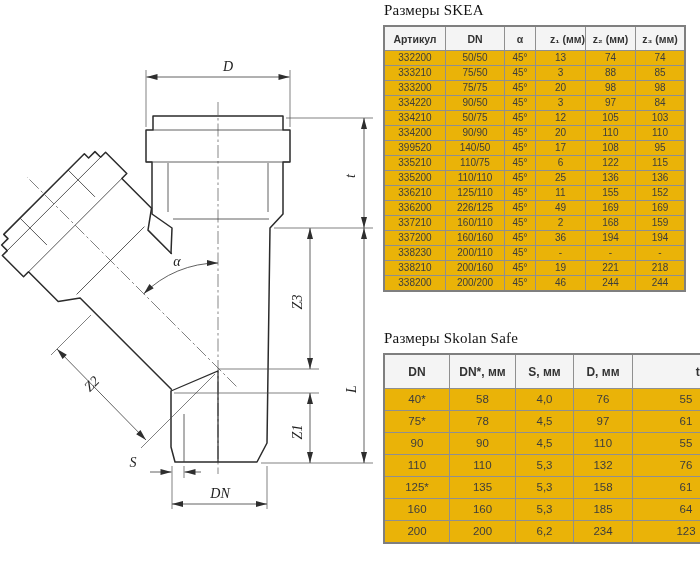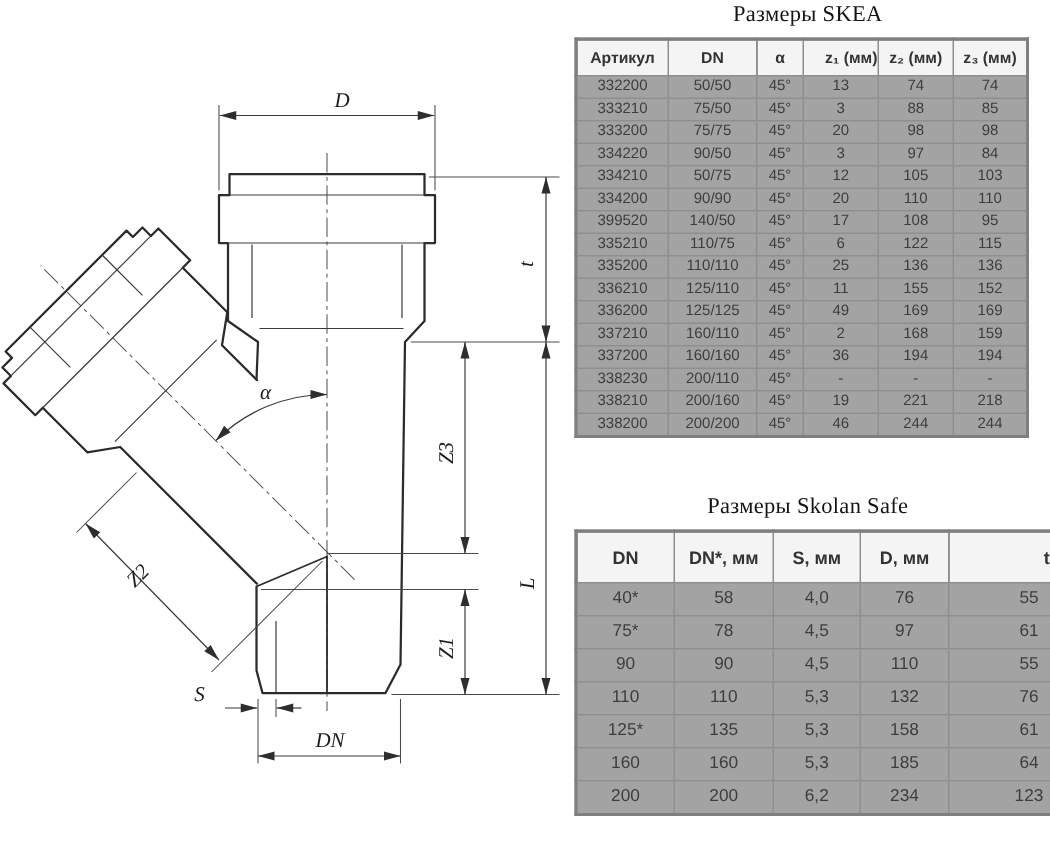--- a/index.html
+++ b/index.html
@@ -3,22 +3,22 @@
 <meta charset="utf-8">
 <style>
   html,body{margin:0;padding:0;background:#ffffff;}
   .page{position:relative;width:700px;height:561px;background:#ffffff;overflow:hidden;
         font-family:"Liberation Sans","DejaVu Sans",sans-serif;}
   .drawing-wrap{position:absolute;left:0;top:0;width:385px;height:561px;}
   .section{position:absolute;left:383px;width:310px;}
   #skea-section{top:2px;}
   #skolan-section{top:330px;}
   .tbl-title{font-family:"Liberation Serif","DejaVu Serif",serif;font-size:15px;color:#141414;
-             margin:0 0 0 1px;letter-spacing:0.2px;text-align:center;}
-  table{border-collapse:collapse;table-layout:fixed;margin-top:6px;background:#a3a3a3;}
+             margin:0 0 0 1px;letter-spacing:0.2px;}
+  table{border-collapse:collapse;table-layout:fixed;margin-top:6px;background:#eab308;}
   th,td{border:1px solid #8f8f8f;text-align:center;vertical-align:middle;color:#3d3d3d;
         padding:0;overflow:hidden;white-space:nowrap;}
   th{background:#f4f4f4;font-weight:bold;color:#333;}
   #skea-tbl{width:296px;border:2px solid #7f7f7f;}
   #skea-tbl th{height:23px;font-size:10.5px;}
   #skea-tbl td{height:14px;font-size:10px;line-height:14px;}
   #skea-tbl th:nth-child(1){width:60px;}
   #skea-tbl th:nth-child(2){width:58px;}
   #skea-tbl th:nth-child(3){width:30px;}
   #skea-tbl th:nth-child(4){width:49px;text-align:right;}
@@ -202,21 +202,21 @@
           <tr>
             <td>336210</td>
             <td>125/110</td>
             <td>45°</td>
             <td>11</td>
             <td>155</td>
             <td>152</td>
           </tr>
           <tr>
             <td>336200</td>
-            <td>125/125</td>
+            <td>226/125</td>
             <td>45°</td>
             <td>49</td>
             <td>169</td>
             <td>169</td>
           </tr>
           <tr>
             <td>337210</td>
             <td>160/110</td>
             <td>45°</td>
             <td>2</td>

